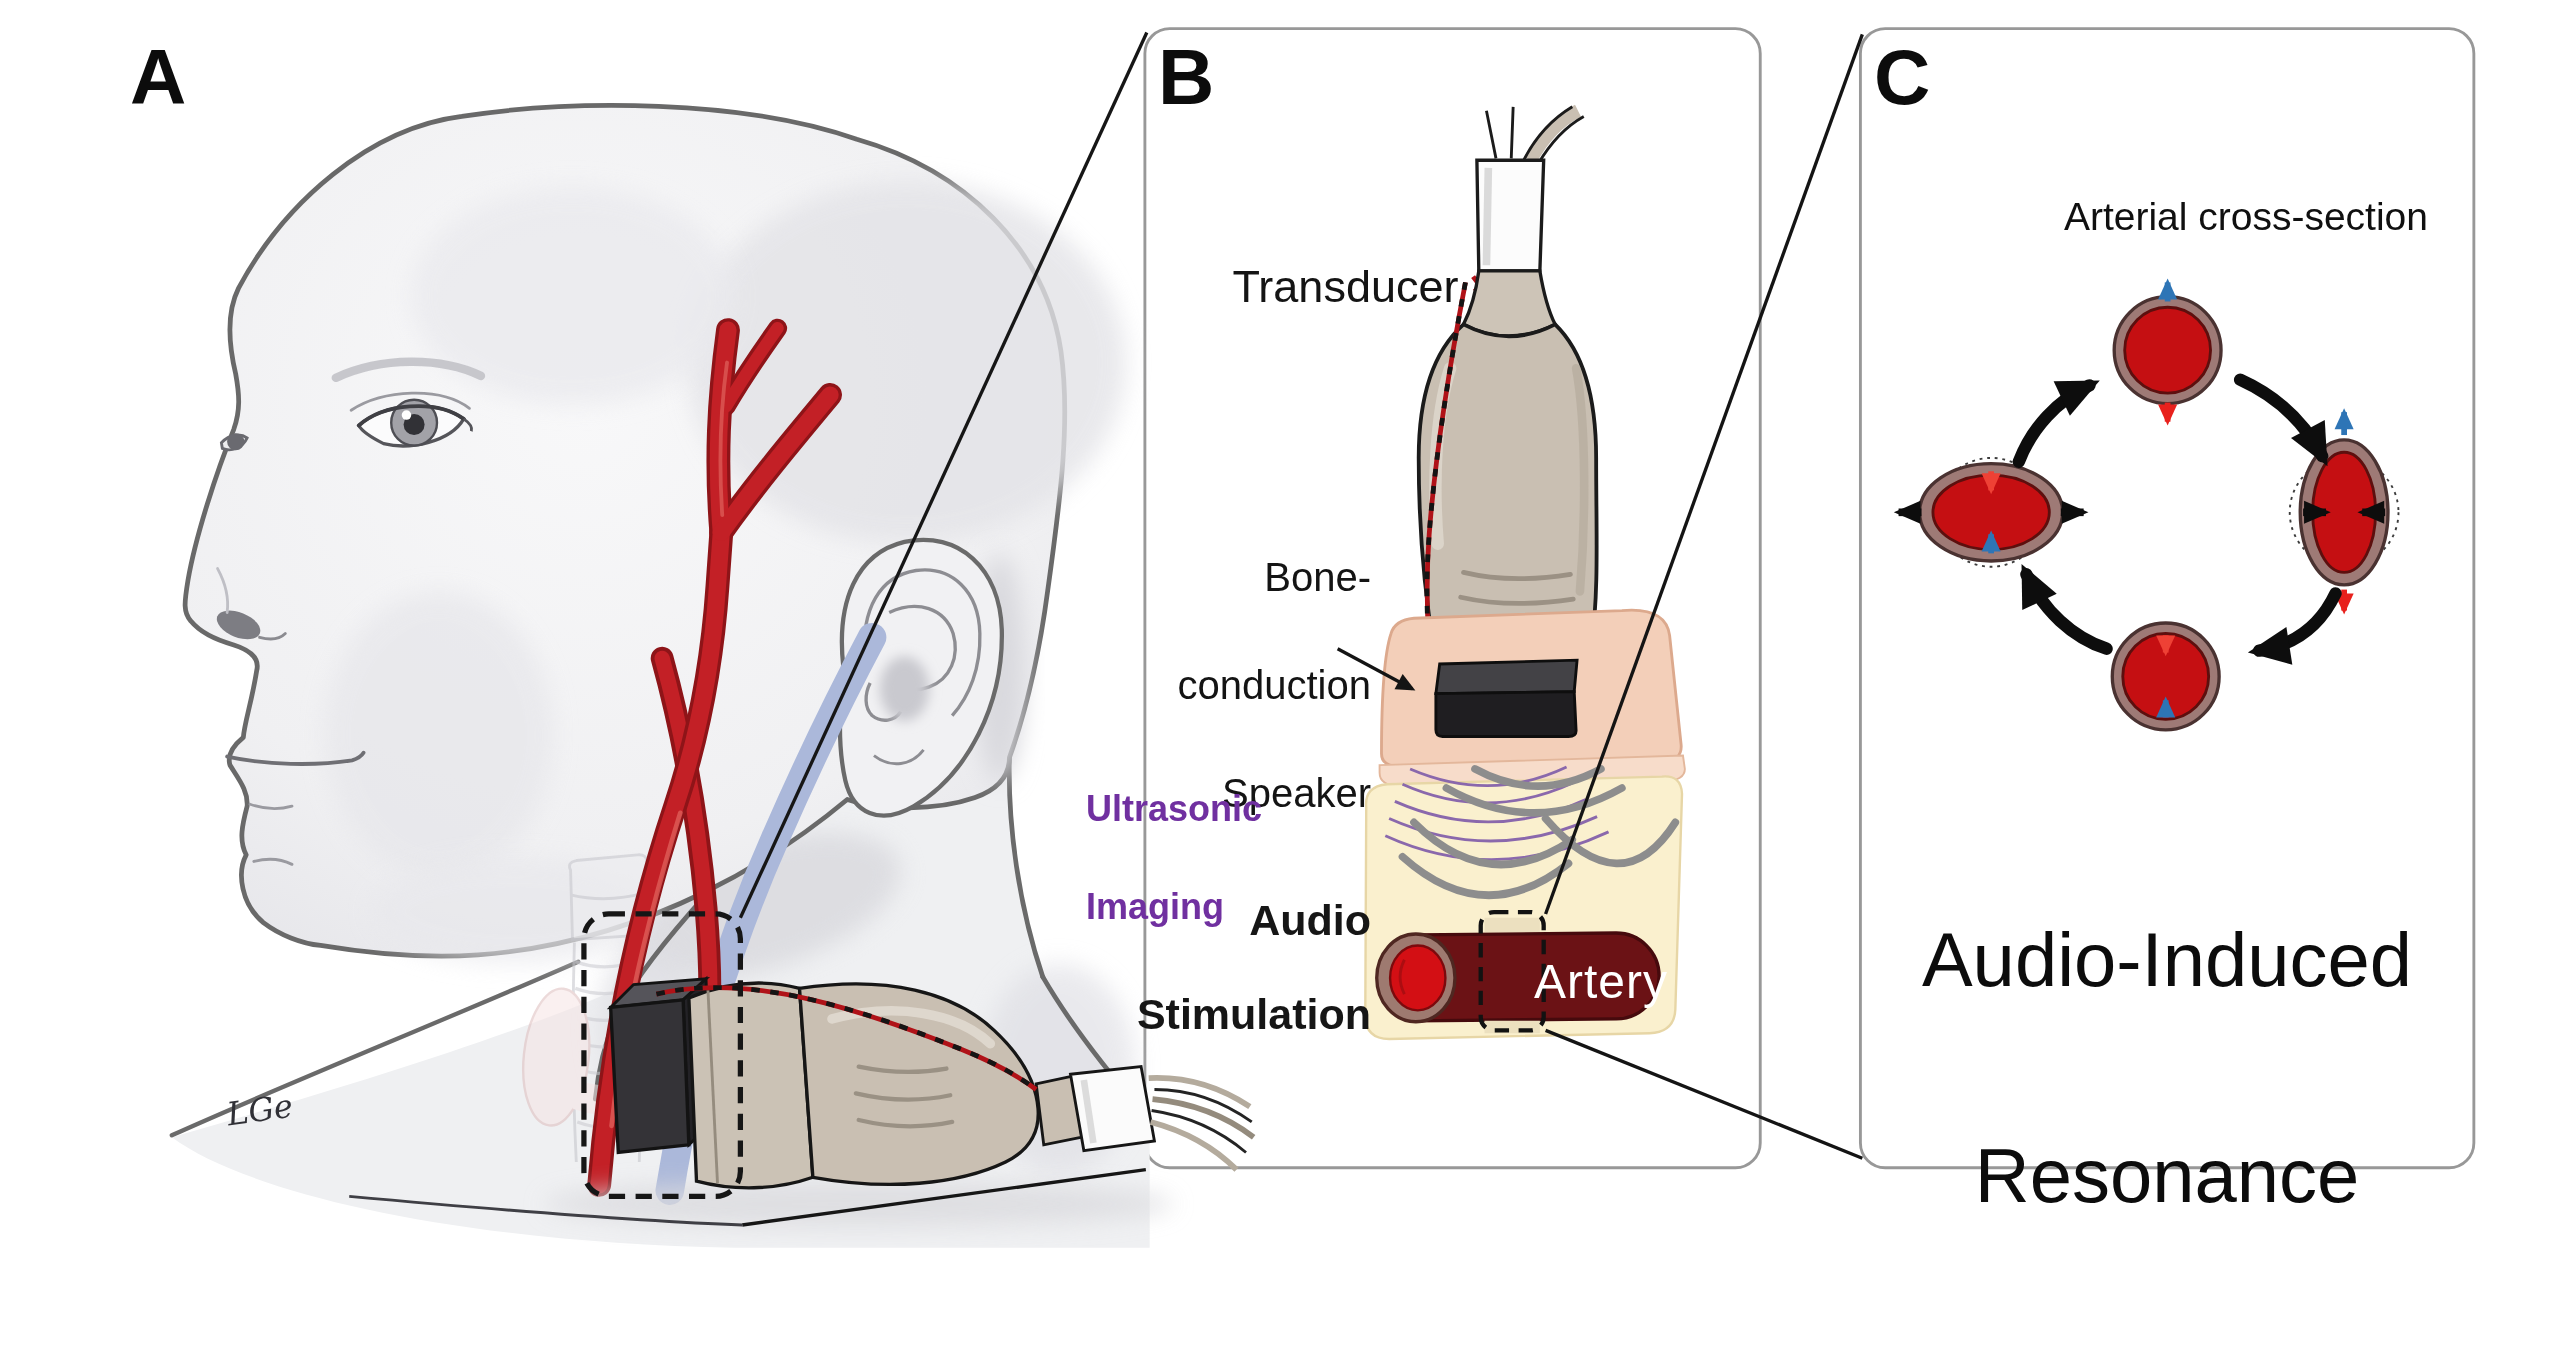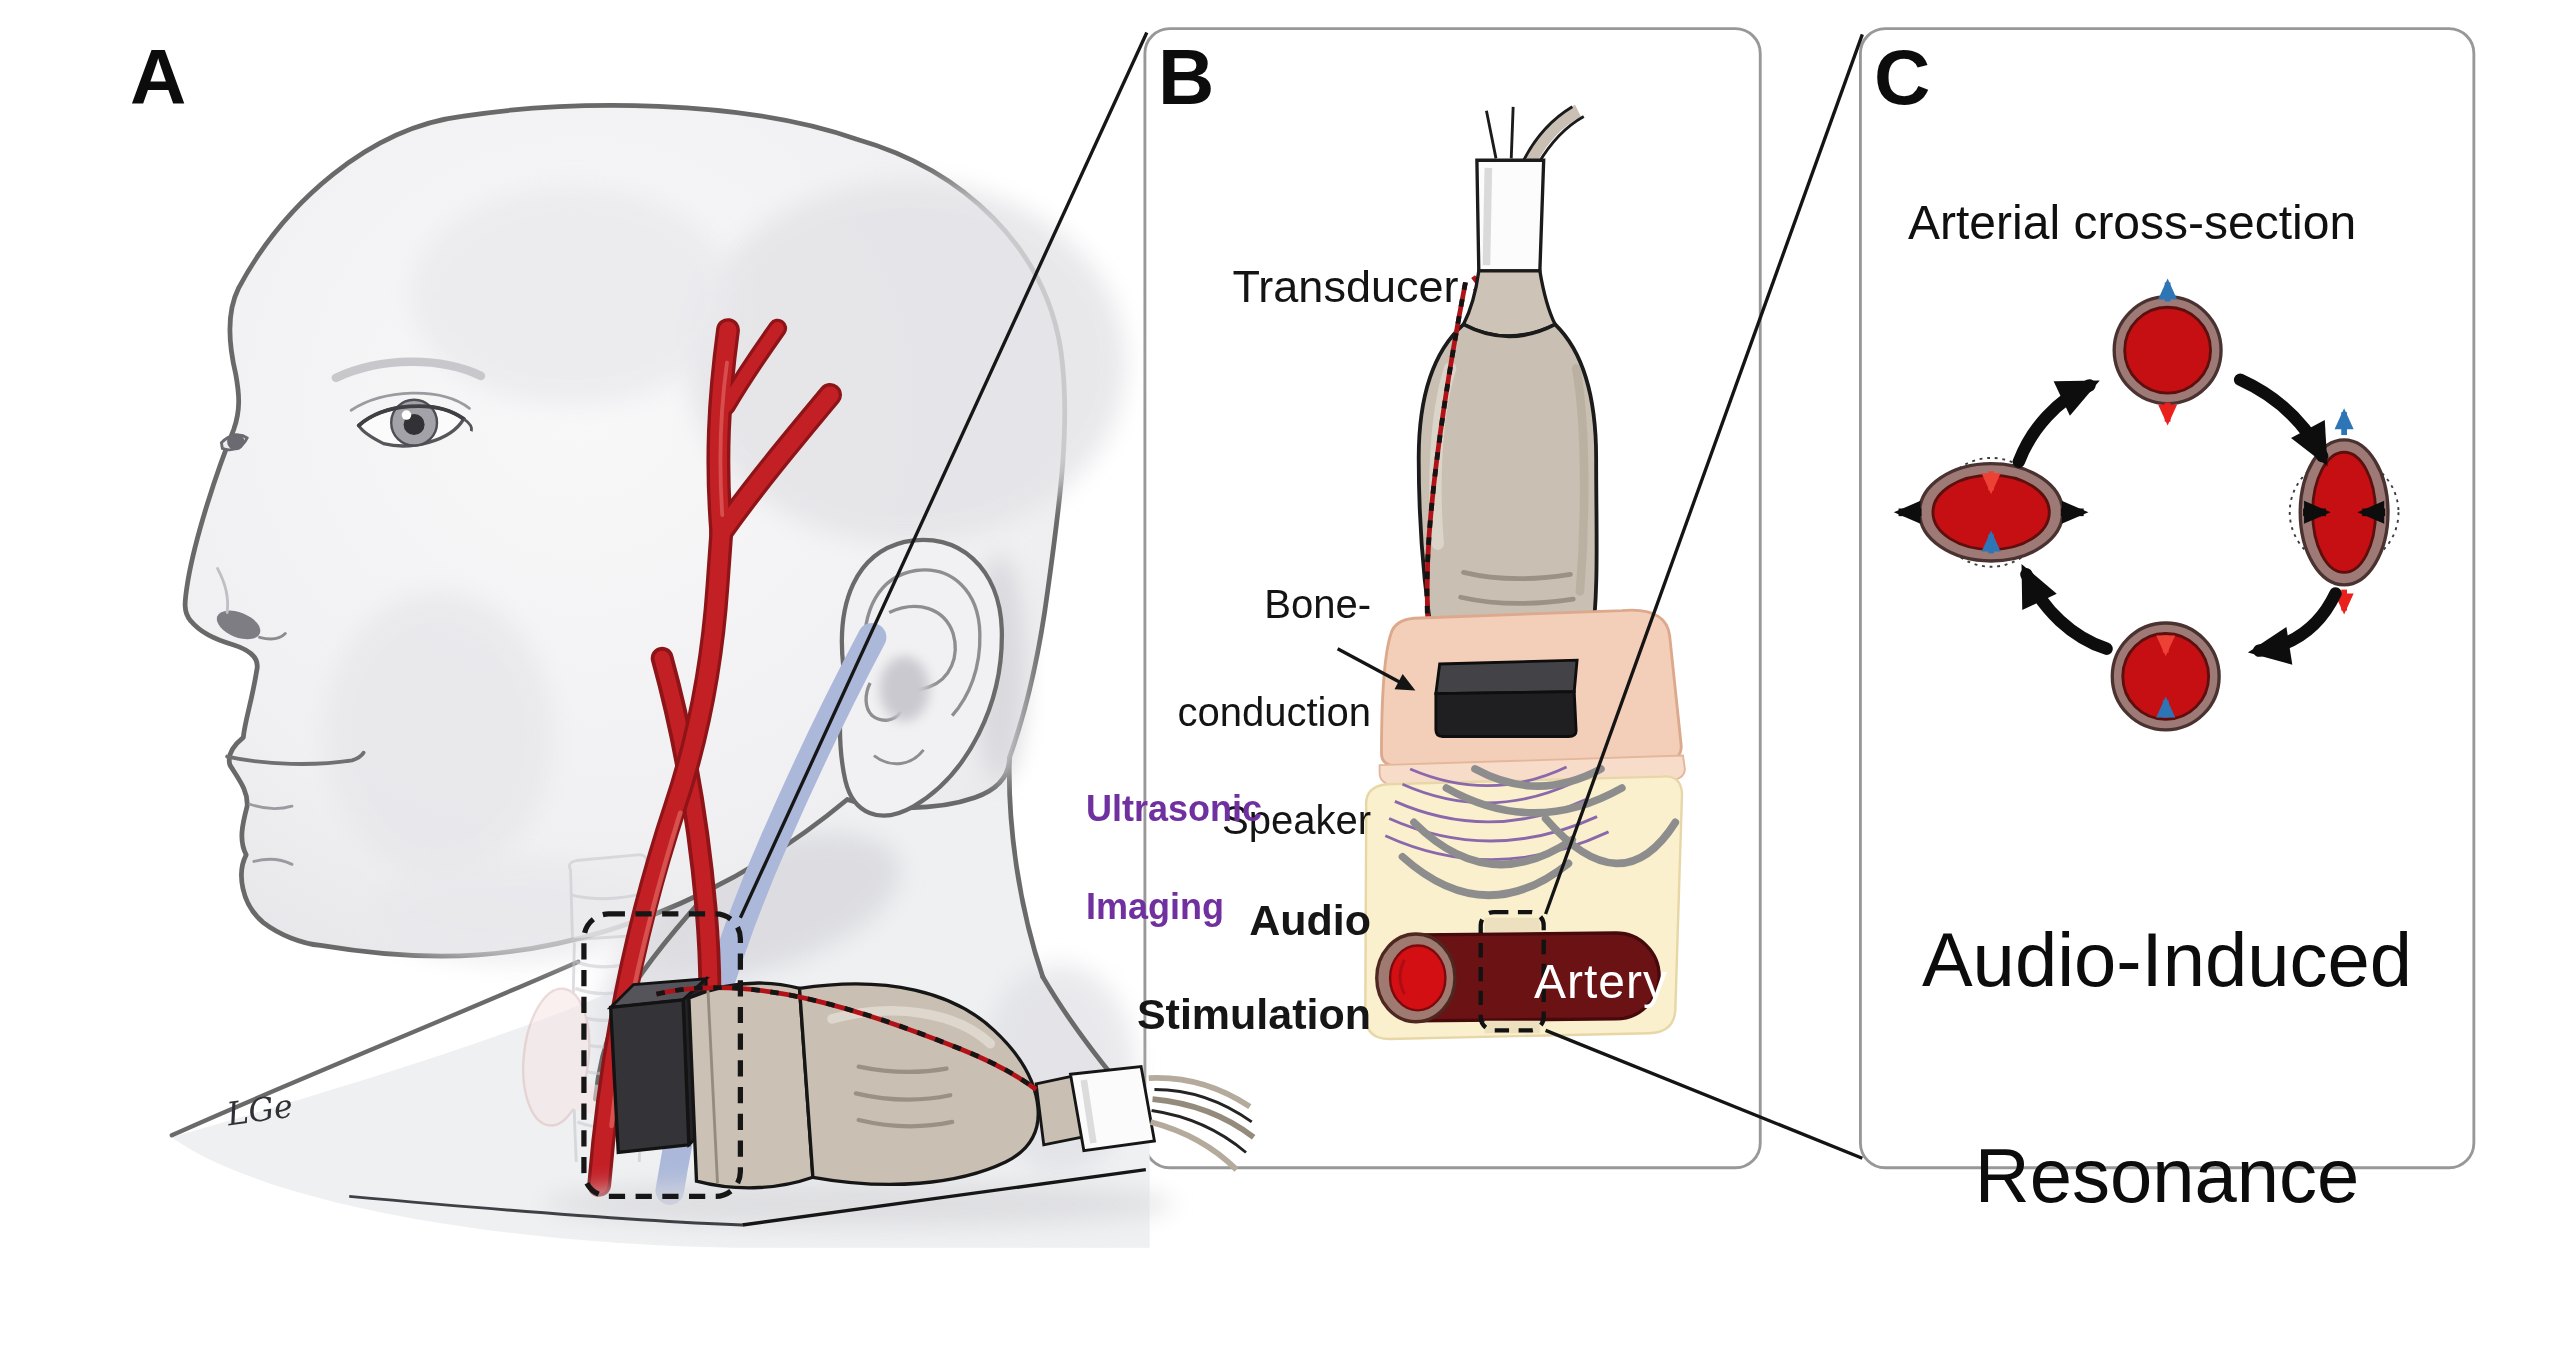--- a/index.html
+++ b/index.html
@@ -3,29 +3,29 @@
 <meta charset="utf-8">
 <style>
   html,body{margin:0;padding:0;background:#fff;}
   body{width:2576px;height:1349px;position:relative;overflow:hidden;
        font-family:"Liberation Sans",sans-serif;color:#111;}
   #art{position:absolute;left:0;top:0;}
   .txt{position:absolute;white-space:pre-line;}
   .panel-label{font-weight:700;font-size:78px;line-height:1;color:#0c0c0c;}
   #t-transducer{left:1172px;top:191px;width:347px;text-align:center;
     font-size:45px;line-height:64px;color:#141414;}
-  #t-speaker{left:1078px;top:523px;width:293px;text-align:right;
+  #t-speaker{left:1078px;top:496px;width:293px;text-align:right;
     font-size:40px;line-height:54px;color:#141414;}
   #t-imaging{left:1086px;top:735px;width:274px;
     font-size:36px;line-height:49px;font-weight:700;color:#7030a0;}
   #t-audio{left:1088px;top:850px;width:283px;text-align:right;
     font-size:43px;line-height:47px;font-weight:700;color:#161616;}
   #t-artery{left:1534px;top:954px;font-size:48px;color:#ffffff;letter-spacing:1px;}
-  #t-ctitle{left:1908px;top:195px;width:520px;text-align:left;
-    font-size:48px;color:#101010;}
+  #t-ctitle{left:1908px;top:195px;width:520px;text-align:right;
+    font-size:39px;color:#101010;}
   #t-caption{left:1881px;top:798px;width:572px;text-align:center;
     font-size:76px;line-height:108px;color:#0c0c0c;}
   #t-sig{left:227px;top:1091px;font-family:"DejaVu Serif",serif;
     font-style:italic;font-size:32px;color:#303036;transform:rotate(-8deg);}
   .l{display:block;}
 </style>
 </head>
 <body>
 
 <svg id="art" width="2576" height="1349" viewBox="0 0 2700 1414">

